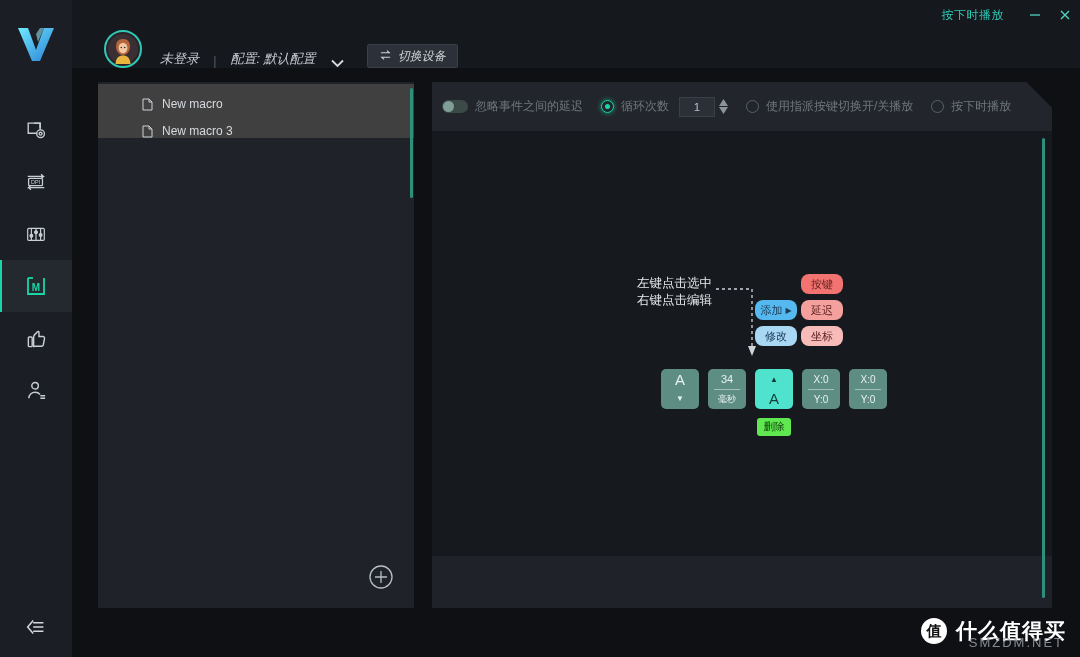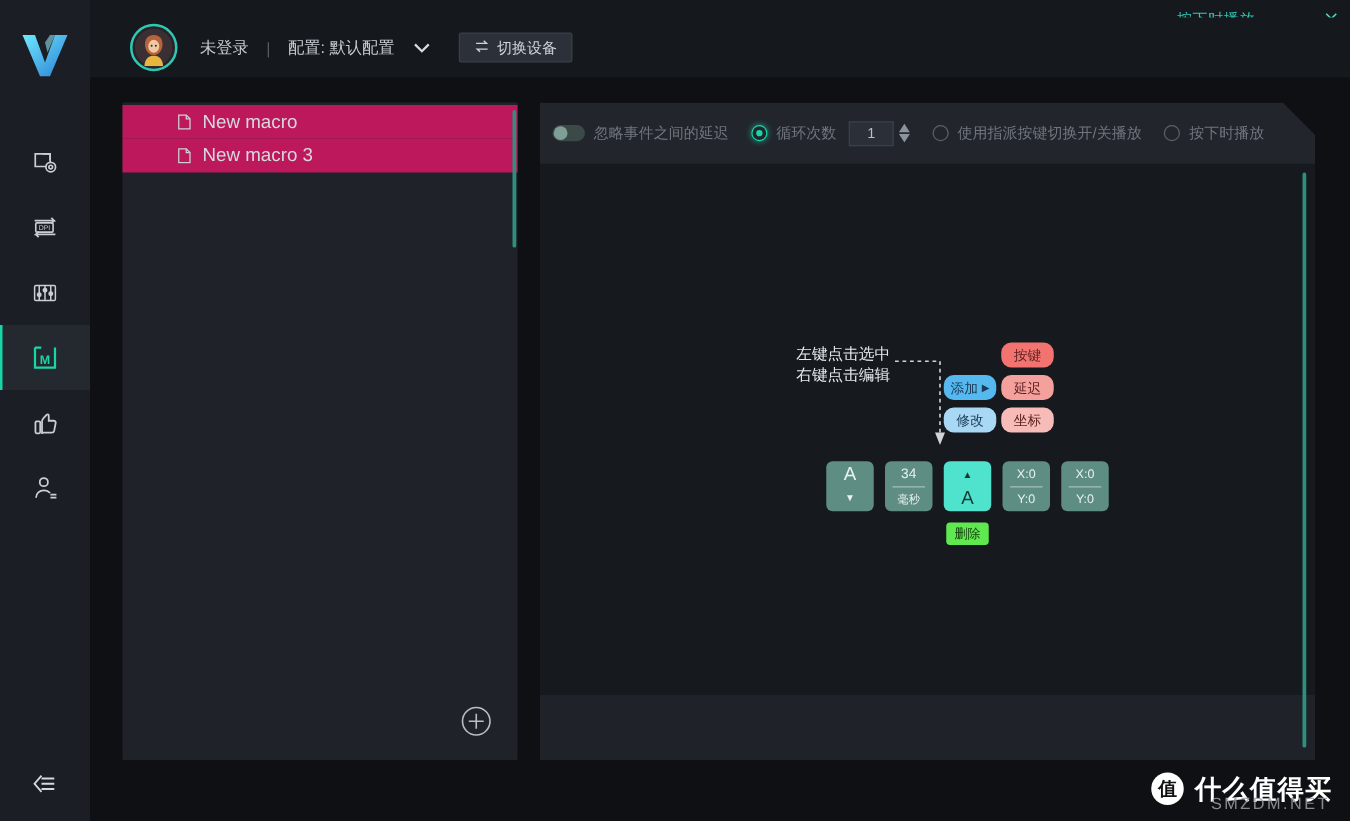--- a/index.html
+++ b/index.html
@@ -35,22 +35,22 @@
   .titlebar {
     position:absolute; left:72px; top:0; right:0; height:30px;
     display:flex; align-items:center; justify-content:flex-end; gap:0;
     background: #15181d;
   }
   .battery-text { color:#2fc8b4; font-size:12px; margin-right:16px; letter-spacing:.5px; }
   .win-btn { width:30px; height:30px; display:flex; align-items:center; justify-content:center; cursor:pointer; }
 
   
   .header {
-    position:absolute; left:72px; top:14px; right:0; height:48px;
-    display:flex; align-items:center; padding-left:32px; background:#15181d;
+    position:absolute; left:72px; top:20px; right:0; height:48px;
+    display:flex; align-items:flex-end; padding-left:32px; background:#15181d;font-style:italic;
   }
   .avatar-ring {
     width:38px; height:38px; border-radius:50%; border:2px solid #2fc8b4;
     display:flex; align-items:center; justify-content:center; overflow:hidden;
     background:#2a2228; flex:none;
   }
   .hdr-text { color:#c8ccd2; font-size:13px; margin-left:18px; white-space:nowrap; }
   .hdr-sep { color:#555b63; margin:0 14px; font-size:13px; }
   .chev { margin-left:14px; cursor:pointer; display:flex; align-items:center; }
   .switch-dev {
@@ -59,23 +59,23 @@
     display:flex; align-items:center; gap:6px; cursor:pointer;
   }
 
   
   .list-panel {
     position:absolute; left:98px; top:82px; width:316px; height:526px;
     background:#1f2228; border-radius:1px;
   }
   .list-rows { padding-top:2px; }
   .list-row {
-    height:27px; display:flex; align-items:center; padding-left:44px;
-    color:#d6dadf; font-size:15px; cursor:pointer;
-    background:#be185d; margin-bottom:0;
+    height:27px; display:flex; align-items:flex-end; padding-left:44px;
+    color:#d6dadf; font-size:12px; cursor:pointer;
+    background:#404040; margin-bottom:0;
   }
   .list-row .doc-ic { margin-right:9px; display:flex; }
   .list-scroll {
     position:absolute; right:1px; top:6px; width:3px; height:110px;
     background:#2e8f7c; border-radius:2px;
   }
   .add-btn {
     position:absolute; right:20px; bottom:18px; width:26px; height:26px;
     cursor:pointer;
   }

